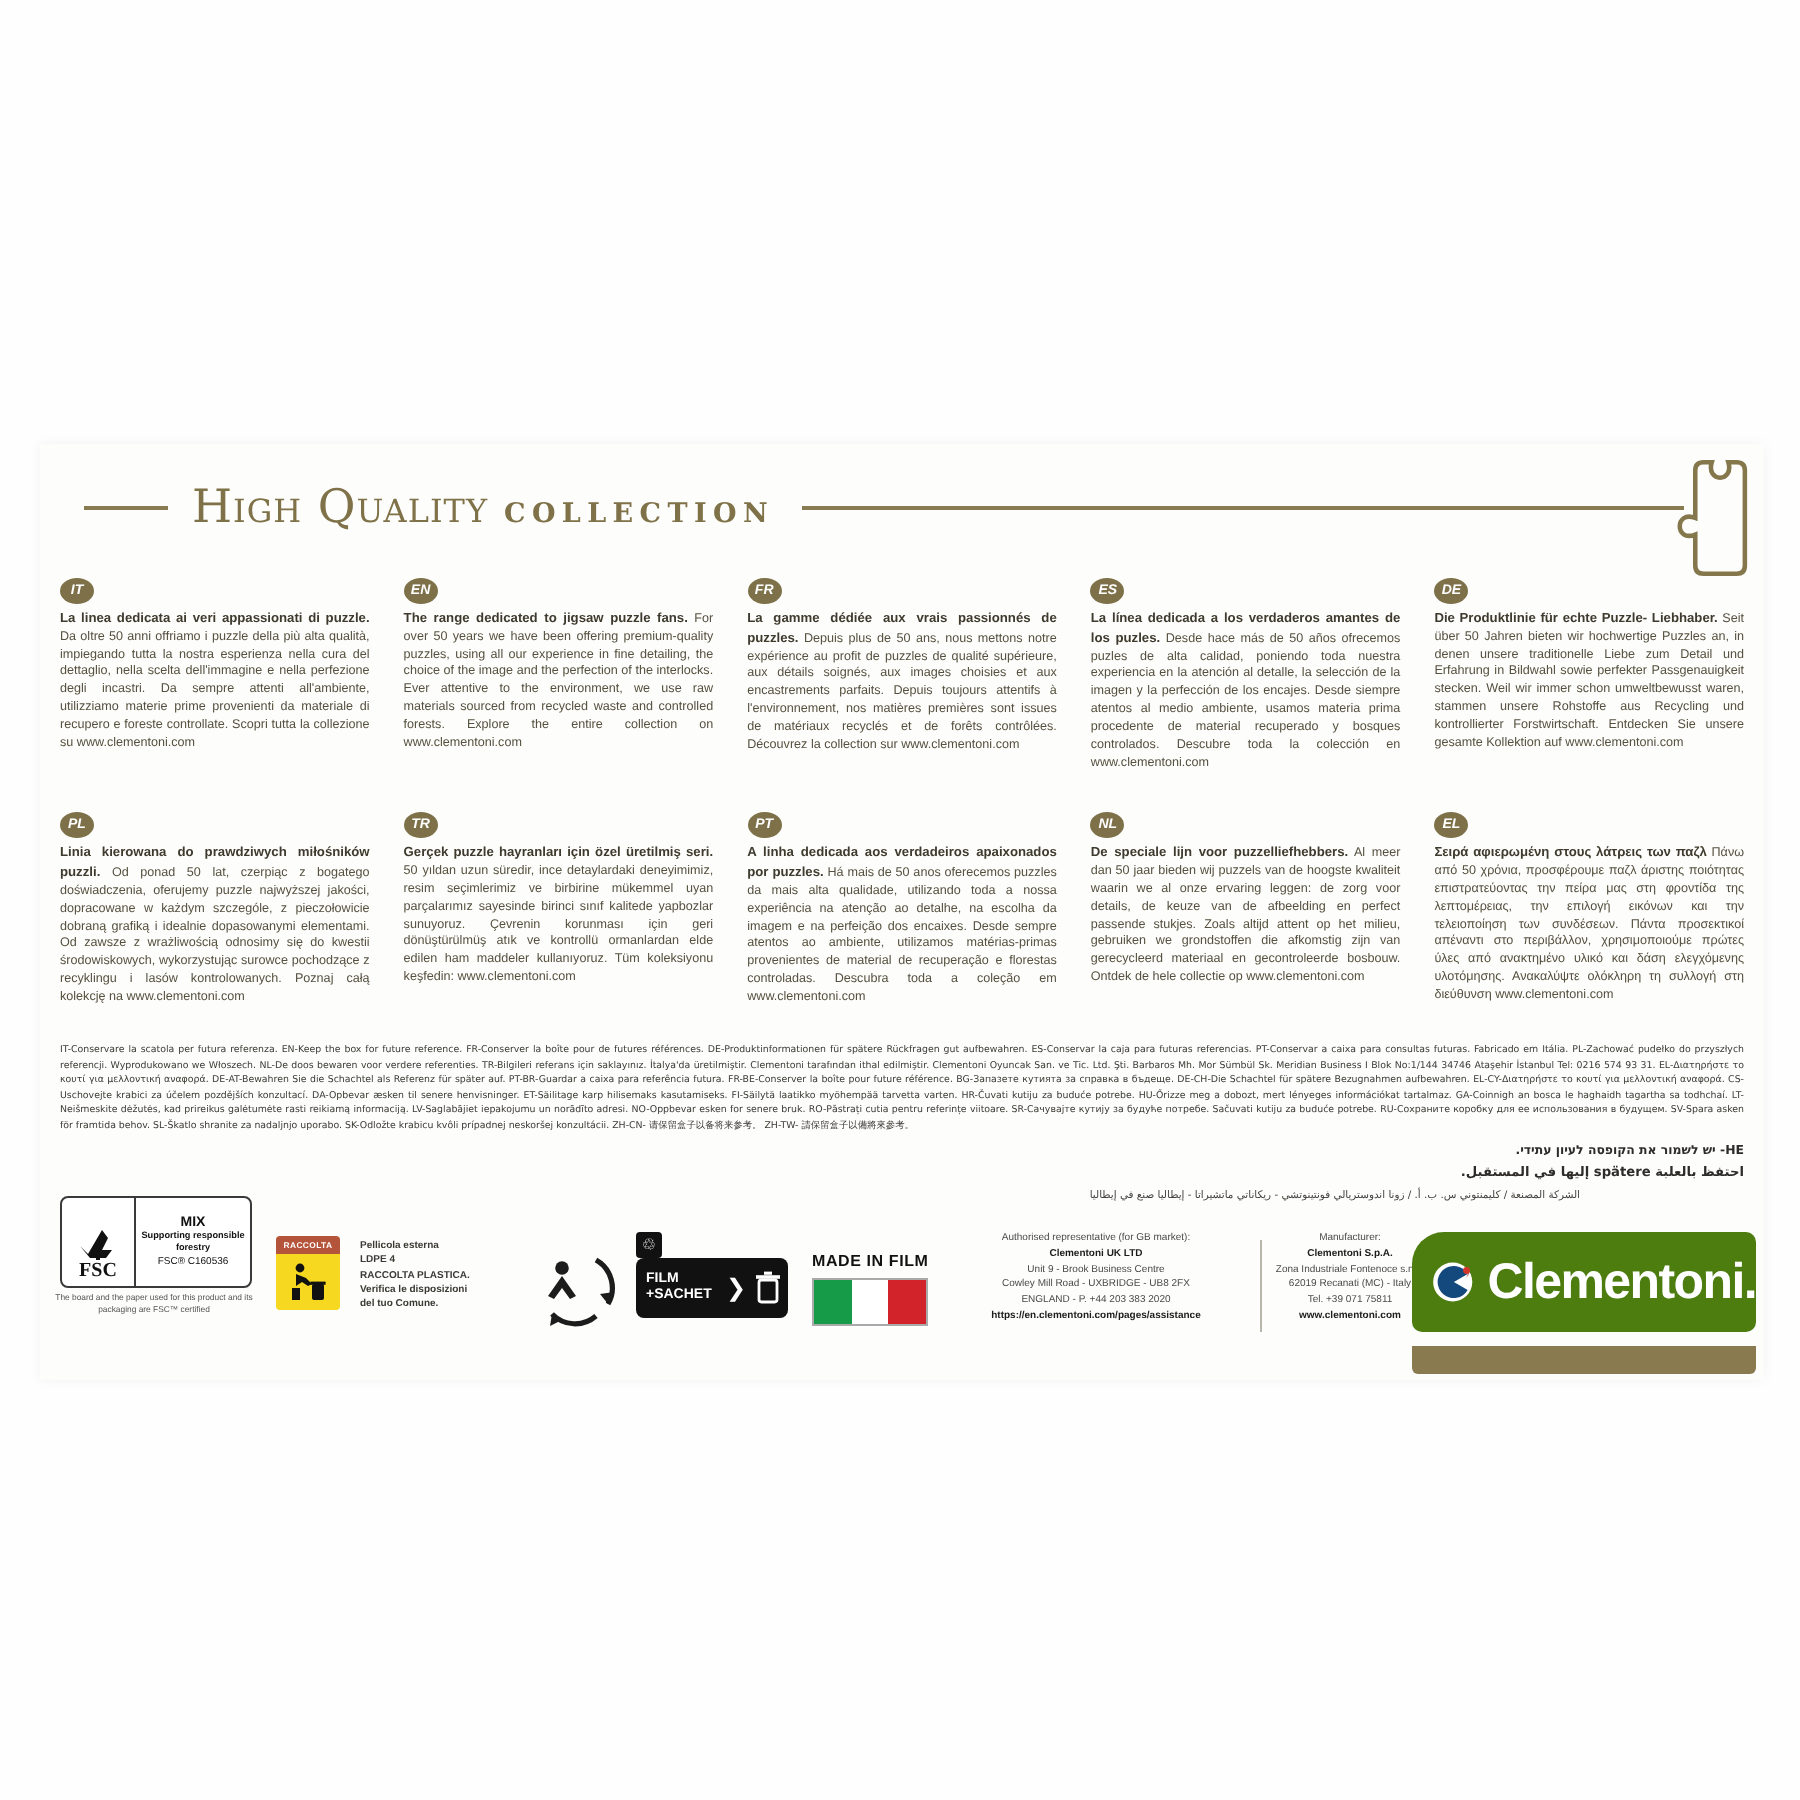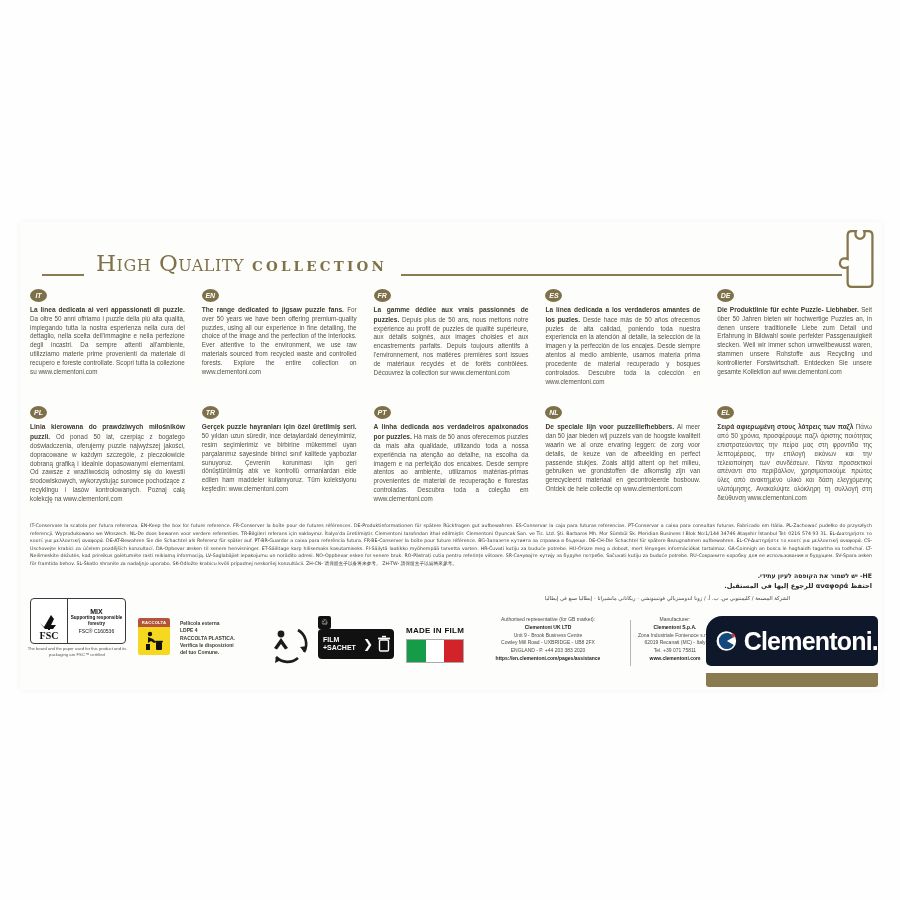--- a/index.html
+++ b/index.html
@@ -1,21 +1,21 @@
 <!DOCTYPE html>
 <html><head>
 <meta charset="utf-8">
 <style>
   html,body{margin:0;padding:0;}
   body{width:900px;height:900px;background:#ffffff;font-family:"Liberation Sans",sans-serif;color:#4b4536;}
   .canvas{position:relative;width:900px;height:900px;overflow:hidden;background:#fefefe;}
   .boxback{position:absolute;left:20px;top:222px;width:862px;height:468px;background:#fdfdfb;box-shadow:0 0 6px rgba(0,0,0,0.05);}
 
   
-  .hdr{position:absolute;left:42px;top:232px;width:800px;height:44px;display:flex;align-items:flex-end;}
+  .hdr{position:absolute;left:42px;top:232px;width:800px;height:44px;display:flex;align-items:center;}
   .rule{height:2px;background:#8a7c52;}
   .rule.short{width:42px;margin-right:12px;}
   .rule.long{flex:1;margin-left:14px;}
   .title{white-space:nowrap;color:#7f7148;font-family:"DejaVu Serif","Liberation Serif",serif;}
   .title .t1{font-size:23px;font-variant:small-caps;letter-spacing:0.5px;}
   .title .t2{font-size:13.5px;font-weight:bold;letter-spacing:3.2px;text-transform:uppercase;margin-left:8px;}
   .puzzle-ico{position:absolute;left:836px;top:228px;}
 
   
   .sections{position:absolute;left:30px;top:284px;width:842px;display:grid;grid-template-columns:repeat(5,1fr);column-gap:17px;row-gap:15px;}
@@ -59,21 +59,21 @@
   .flag{margin-top:4px;height:22px;border:1px solid #aaa;display:flex;}
   .flag div{flex:1;}
   .flag .g{background:#169b48;} .flag .w{background:#fff;} .flag .r{background:#d2232a;}
 
   .addr{position:absolute;font-size:5px;line-height:1.55;color:#4a4a46;text-align:center;}
   .addr b{color:#1d1d1b;}
   .gb{left:470px;top:616px;width:156px;}
   .mfr{left:636px;top:616px;width:78px;}
   .vdiv{position:absolute;left:630px;top:620px;width:1px;height:46px;background:#b9b6ae;}
 
-  .clem{position:absolute;left:706px;top:616px;width:172px;height:50px;background:#0f172a;border-radius:16px 5px 5px 5px;display:flex;align-items:center;padding-left:10px;box-sizing:border-box;}
+  .clem{position:absolute;left:706px;top:616px;width:172px;height:50px;background:#4d7c0f;border-radius:16px 5px 5px 5px;display:flex;align-items:center;padding-left:10px;box-sizing:border-box;}
   .clem-band{position:absolute;left:706px;top:673px;width:172px;height:14px;background:#8a7a50;border-radius:0 0 3px 3px;}
   .clem-text{color:#fff;font-size:25px;font-weight:bold;letter-spacing:-0.8px;margin-left:7px;font-family:"Liberation Sans",sans-serif;}
 </style>
 </head>
 <body>
 
 <div class="canvas">
   <div class="boxback"></div>
 
   <div class="hdr">
@@ -127,21 +127,21 @@
       <p class="sec-text"><b>De speciale lijn voor puzzelliefhebbers.</b> <span>Al meer dan 50 jaar bieden wij puzzels van de hoogste kwaliteit waarin we al onze ervaring leggen: de zorg voor details, de keuze van de afbeelding en perfect passende stukjes. Zoals altijd attent op het milieu, gebruiken we grondstoffen die afkomstig zijn van gerecycleerd materiaal en gecontroleerde bosbouw. Ontdek de hele collectie op www.clementoni.com</span></p>
     </div>
     <div class="sec">
       <span class="badge">EL</span>
       <p class="sec-text"><b>Σειρά αφιερωμένη στους λάτρεις των παζλ</b> <span>Πάνω από 50 χρόνια, προσφέρουμε παζλ άριστης ποιότητας επιστρατεύοντας την πείρα μας στη φροντίδα της λεπτομέρειας, την επιλογή εικόνων και την τελειοποίηση των συνδέσεων. Πάντα προσεκτικοί απέναντι στο περιβάλλον, χρησιμοποιούμε πρώτες ύλες από ανακτημένο υλικό και δάση ελεγχόμενης υλοτόμησης. Ανακαλύψτε ολόκληρη τη συλλογή στη διεύθυνση www.clementoni.com</span></p>
     </div>
   </div>
 
   <div class="fine">IT-Conservare la scatola per futura referenza. EN-Keep the box for future reference. FR-Conserver la boîte pour de futures références. DE-Produktinformationen für spätere Rückfragen gut aufbewahren. ES-Conservar la caja para futuras referencias. PT-Conservar a caixa para consultas futuras. Fabricado em Itália. PL-Zachować pudełko do przyszłych referencji. Wyprodukowano we Włoszech. NL-De doos bewaren voor verdere referenties. TR-Bilgileri referans için saklayınız. İtalya'da üretilmiştir. Clementoni tarafından ithal edilmiştir. Clementoni Oyuncak San. ve Tic. Ltd. Şti. Barbaros Mh. Mor Sümbül Sk. Meridian Business I Blok No:1/144 34746 Ataşehir İstanbul Tel: 0216 574 93 31. EL-Διατηρήστε το κουτί για μελλοντική αναφορά. DE-AT-Bewahren Sie die Schachtel als Referenz für später auf. PT-BR-Guardar a caixa para referência futura. FR-BE-Conserver la boîte pour future référence. BG-Запазете кутията за справка в бъдеще. DE-CH-Die Schachtel für spätere Bezugnahmen aufbewahren. EL-CY-Διατηρήστε το κουτί για μελλοντική αναφορά. CS-Uschovejte krabici za účelem pozdějších konzultací. DA-Opbevar æsken til senere henvisninger. ET-Säilitage karp hilisemaks kasutamiseks. FI-Säilytä laatikko myöhempää tarvetta varten. HR-Čuvati kutiju za buduće potrebe. HU-Őrizze meg a dobozt, mert lényeges információkat tartalmaz. GA-Coinnigh an bosca le haghaidh tagartha sa todhchaí. LT-Neišmeskite dėžutės, kad prireikus galėtumėte rasti reikiamą informaciją. LV-Saglabājiet iepakojumu un norādīto adresi. NO-Oppbevar esken for senere bruk. RO-Păstrați cutia pentru referințe viitoare. SR-Сачувајте кутију за будуће потребе. Sačuvati kutiju za buduće potrebe. RU-Сохраните коробку для ее использования в будущем. SV-Spara asken för framtida behov. SL-Škatlo shranite za nadaljnjo uporabo. SK-Odložte krabicu kvôli prípadnej neskoršej konzultácii. ZH-CN- 请保留盒子以备将来参考。 ZH-TW- 請保留盒子以備將來參考。</div>
   <div class="rtl-line heb">HE- יש לשמור את הקופסה לעיון עתידי.</div>
-  <div class="rtl-line ara">احتفظ αναφορά للرجوع إليها في المستقبل.</div>
+  <div class="rtl-line ara">احتفظ بالعلبة spätere إليها في المستقبل.</div>
   <div class="rtl-line ara-small">الشركة المصنعة / كليمنتوني س. ب. أ. / زونا اندوستريالي فونتينوتشي - ريكاناتي ماتشيراتا - إيطاليا        صنع في إيطاليا</div>
 
   <div class="fsc">
     <div class="fsc-left">
       <svg width="22" height="20" viewBox="0 0 22 20">
         <path d="M2 12 L6 16 L13 4 L16 8 L13 14 H18 L15 18 H7 Z" fill="#111"></path>
         <rect x="10" y="16" width="2" height="3" fill="#111"></rect>
       </svg>
       <div class="brand">FSC</div>
     </div>

